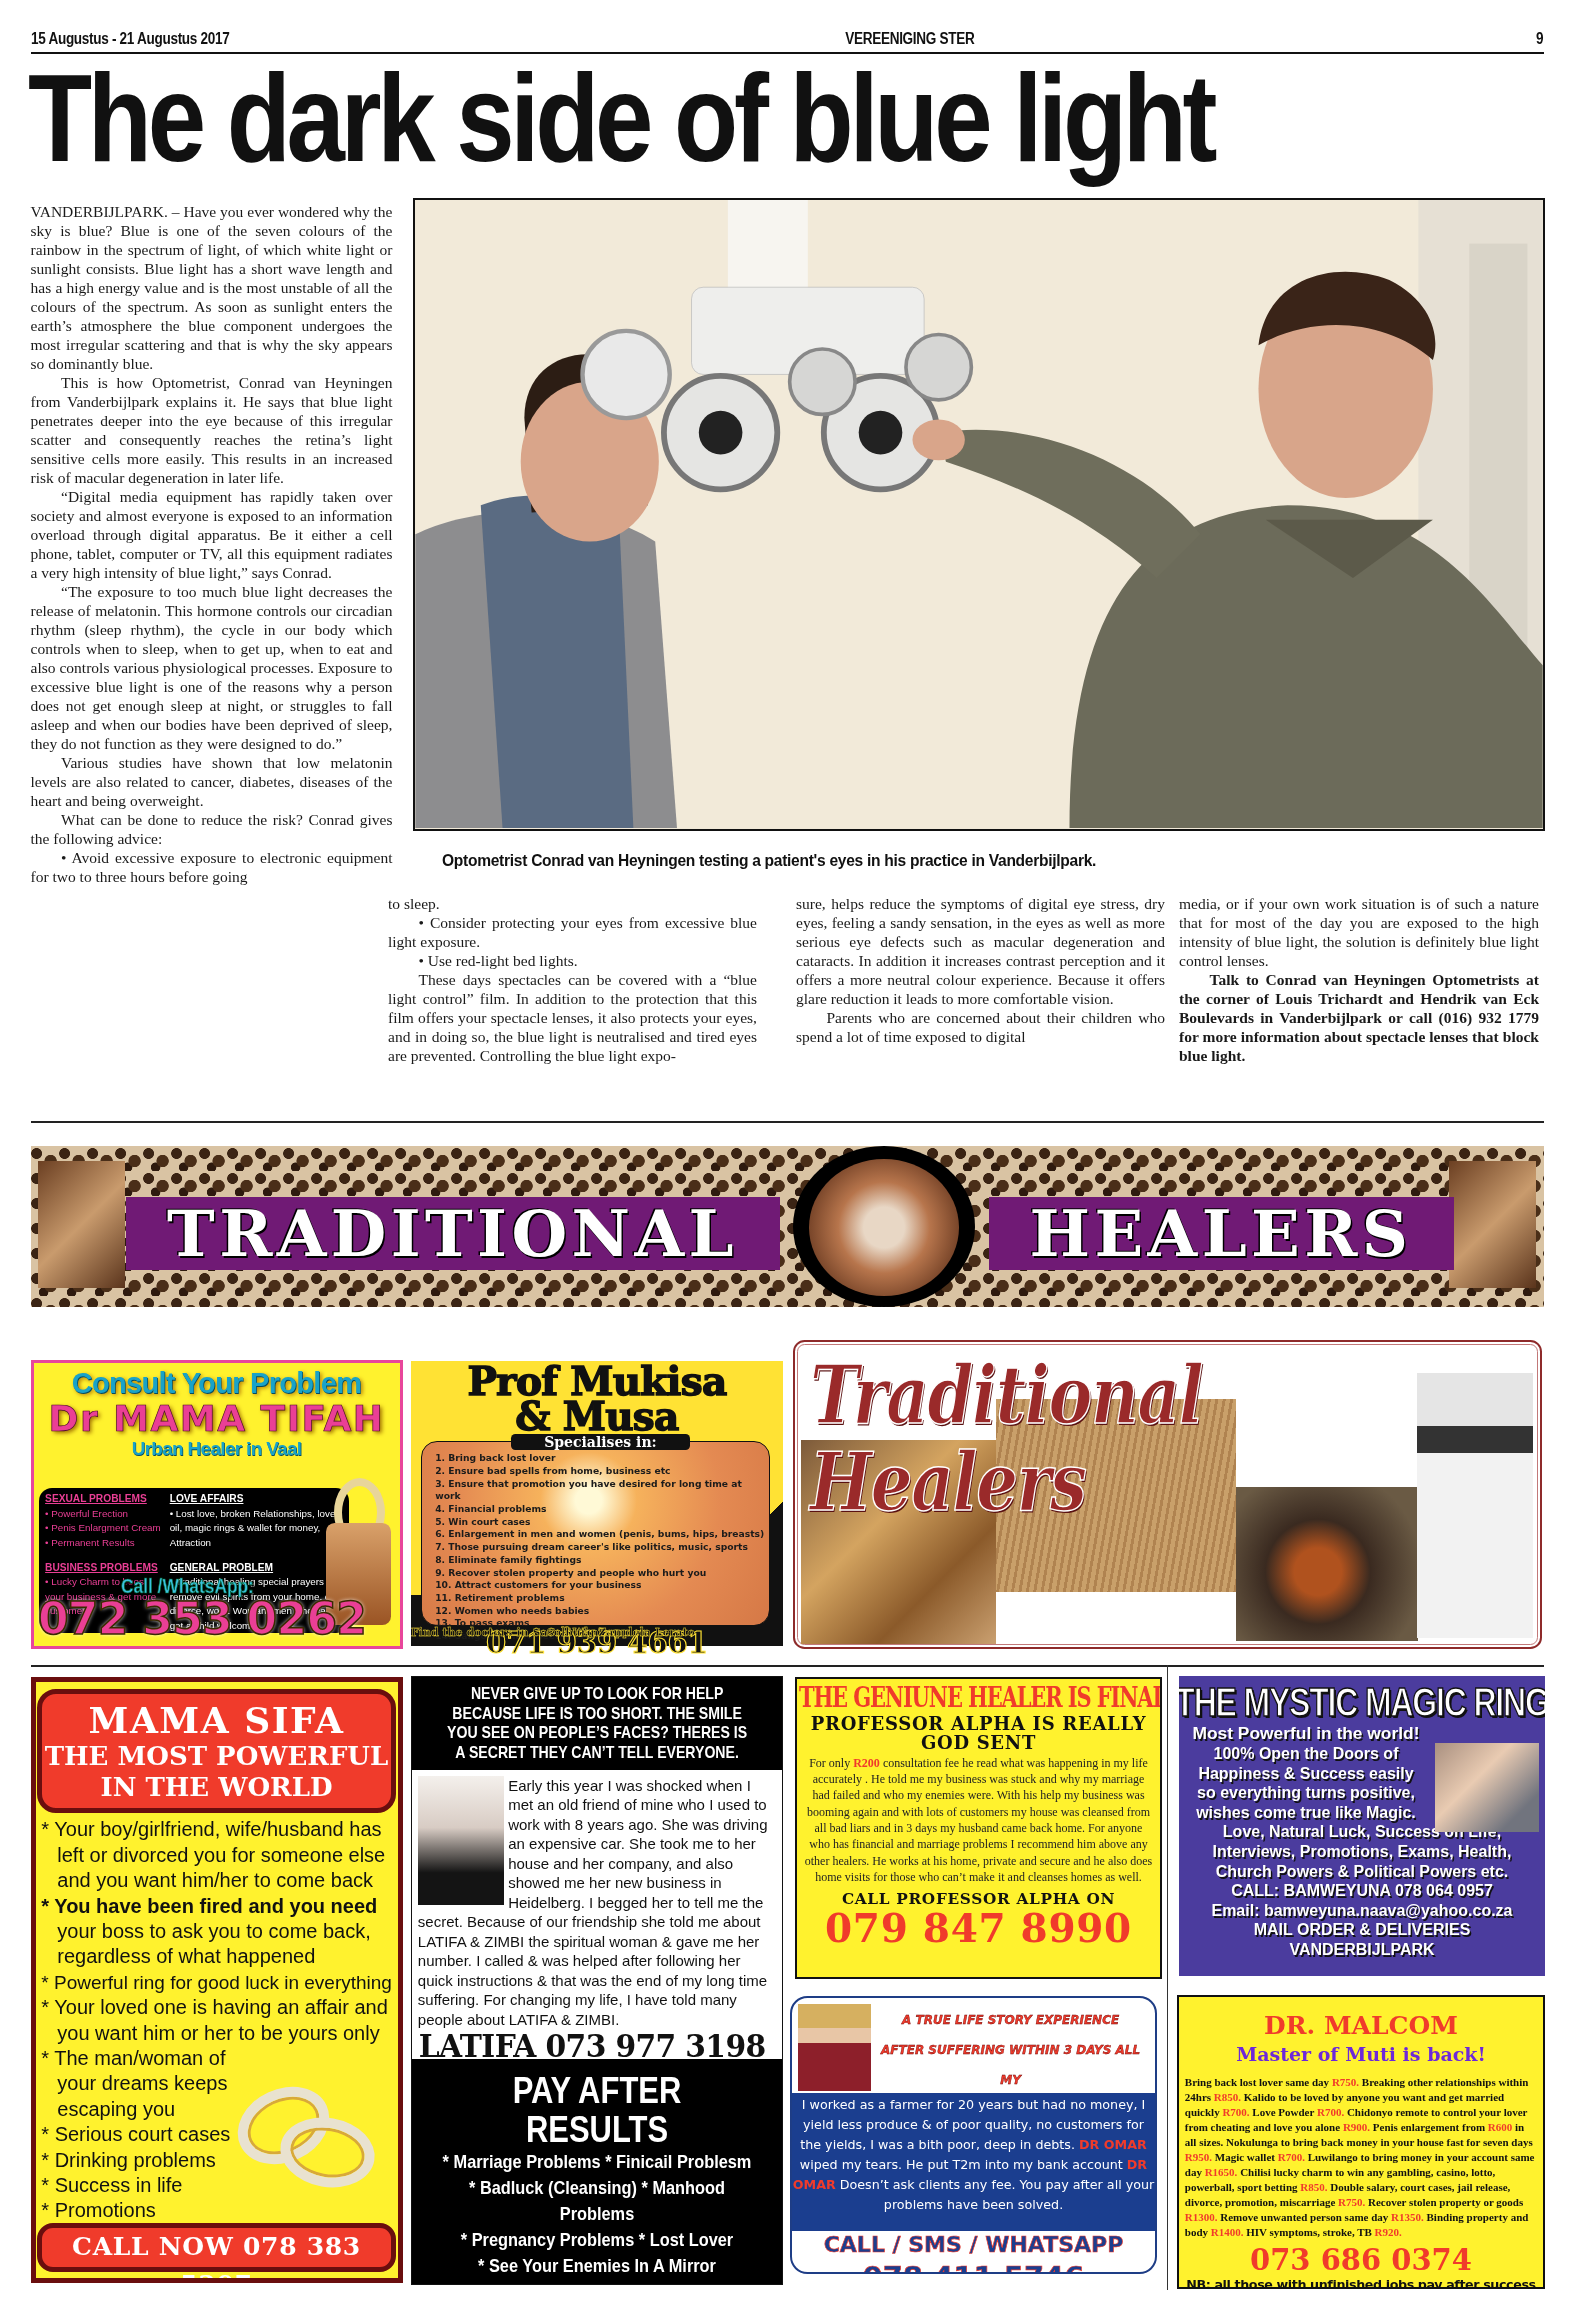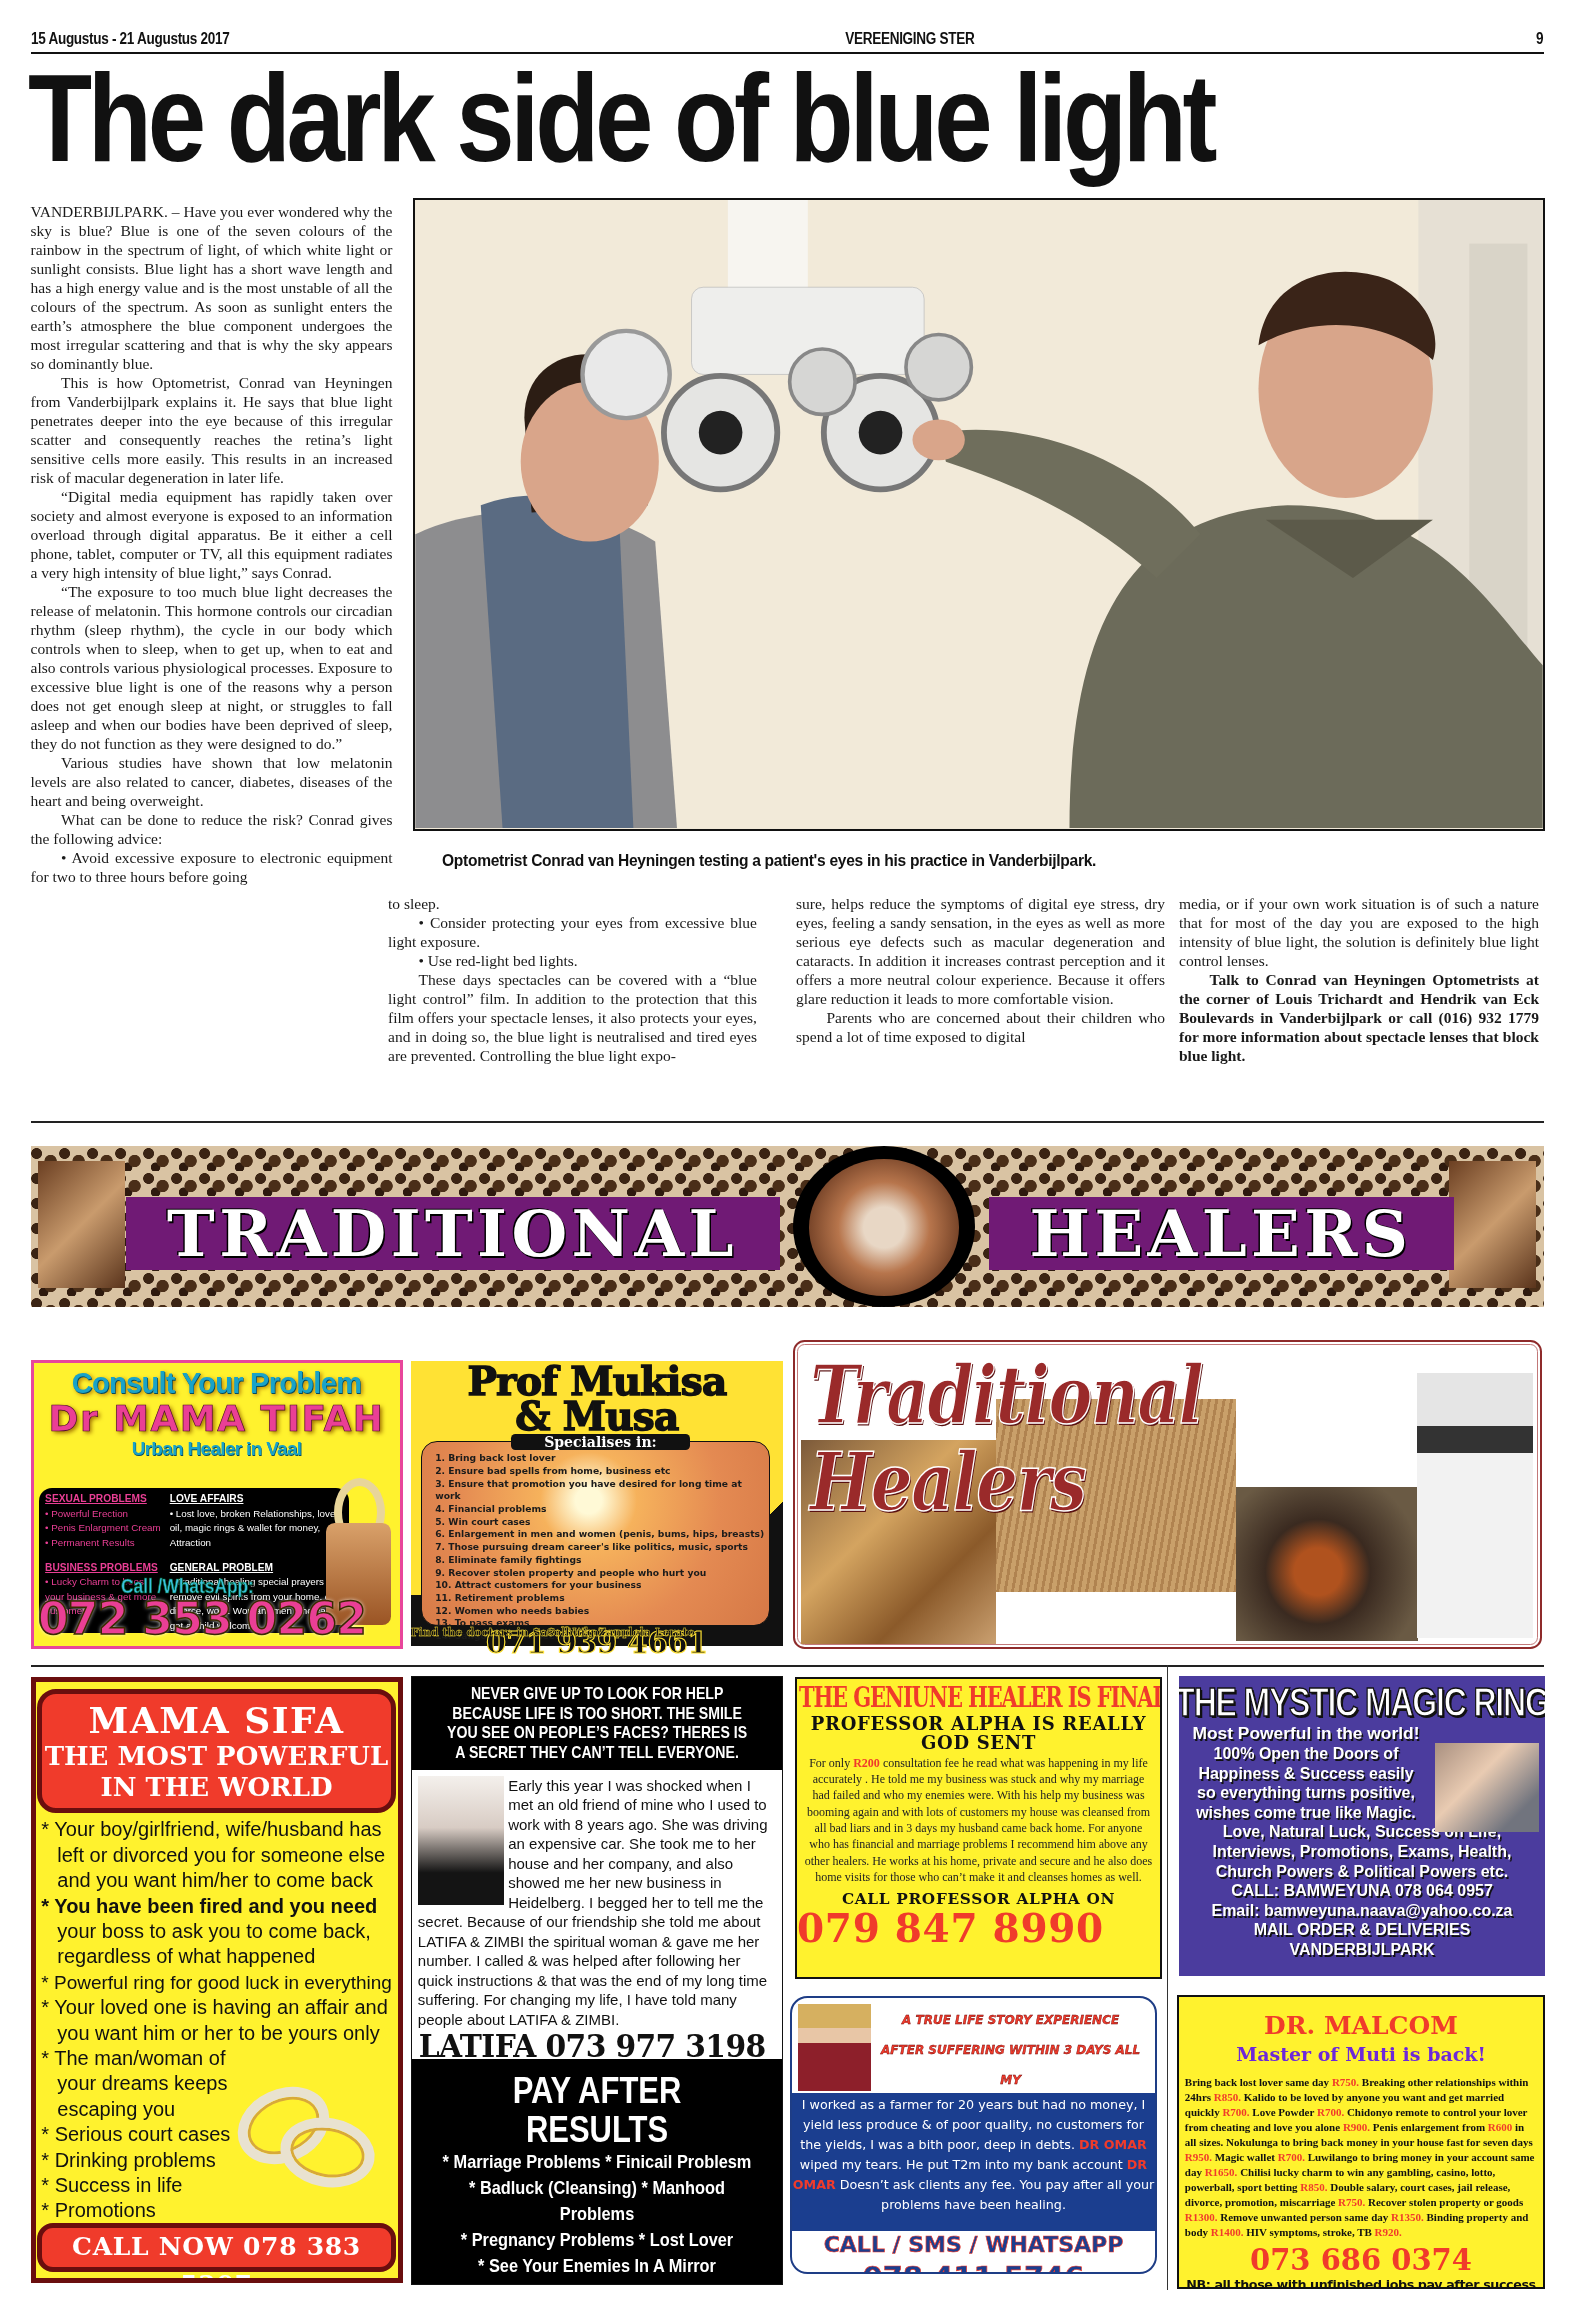--- a/index.html
+++ b/index.html
@@ -89,21 +89,21 @@
   .lt-pay{position:absolute;left:0;right:0;bottom:0;height:225px;background:#000;color:#fff;text-align:center;font-family:"Liberation Sans",sans-serif;font-weight:bold}
   .lt-pay .t{font-size:36px;line-height:39px;margin-top:11.6px;transform:scaleX(0.86)}
   .lt-pay .s{font-size:19px;line-height:26px;transform:scaleX(0.86)}
 
   .ad-alpha{left:795px;top:1677px;width:367px;height:302px;background:#fff22e;border:2.2px solid #111}
   .al-h1{text-align:center;color:#f03b2b;font-family:"DejaVu Serif",serif;font-weight:bold;font-size:28px;line-height:32px;letter-spacing:-1.5px;transform:scaleX(0.75);transform-origin:center;white-space:nowrap;margin:2.9px -58px 0}
   .al-h2{text-align:center;font-family:"DejaVu Serif",serif;font-weight:bold;font-size:18px;line-height:19px;color:#111;letter-spacing:0.7px}
   .al-body{text-align:center;font-family:"Liberation Serif",serif;font-size:12px;line-height:16.3px;padding:2.9px 7.3px 0;color:#222}
   .al-body .red{color:#f03b2b;font-weight:bold}
   .al-call{text-align:center;font-family:"DejaVu Serif",serif;font-weight:bold;font-size:15.3px;margin-top:4.4px;letter-spacing:0.7px}
-  .al-phone{font-family:"DejaVu Serif",serif;font-weight:bold;font-size:39px;color:#f03b2b;line-height:41px;letter-spacing:0.7px}
+  .al-phone{text-align:center;font-family:"DejaVu Serif",serif;font-weight:bold;font-size:39px;color:#f03b2b;line-height:41px;letter-spacing:0.7px}
 
   .ad-mystic{left:1179px;top:1676px;width:366px;height:300px;background:#4b3c9e;color:#fff;text-align:center;font-family:"Liberation Sans",sans-serif;font-weight:bold}
   .my-h1{font-size:41px;line-height:44px;letter-spacing:-1.5px;transform:scaleX(0.78);white-space:nowrap;margin:4.4px -58px 0;-webkit-text-stroke:1.5px #111;color:#fff;text-shadow:2.2px 2.2px 0 #111}
   .my-l{text-shadow:1.5px 1.5px 0 #111;font-size:16px;line-height:19.6px}
   .my-img{position:absolute;right:5.8px;top:67px;width:104px;height:89px;background:linear-gradient(135deg,#a99080,#e9cbb2 40%,#71747e 80%)}
 
   .ad-omar{left:790px;top:1996px;width:367px;height:278px;border:2.2px solid #1e3d86;border-radius:17.4px;background:#fff}
   .om-img{position:absolute;left:5.8px;top:5.8px;width:73px;height:87px;background:linear-gradient(#d6b060 0 28%,#e8c6a6 28% 45%,#8d1f2a 45%)}
   .om-head{position:absolute;left:80px;right:5.8px;top:7.3px;text-align:center;font-family:"DejaVu Sans",sans-serif;font-weight:bold;font-size:12px;line-height:30px;color:#f03b2b;-webkit-text-stroke:0.4px #6a0000;font-style:italic}
   .om-blue{position:absolute;left:0;right:0;top:95px;height:138px;background:#1b3e8f;color:#fff;text-align:center;font-family:"DejaVu Sans",sans-serif;font-size:12.7px;line-height:20px;padding-top:1.5px}
@@ -336,21 +336,21 @@
   <div class="my-l">VANDERBIJLPARK</div>
 </div>
 
 <div class="ad ad-omar">
   <div class="om-img"></div>
   <div class="om-head">
     <div>A TRUE LIFE STORY EXPERIENCE</div>
     <div>AFTER SUFFERING WITHIN 3 DAYS ALL MY</div>
     <div>FINANCIAL PROBLEMS WERE FIXED</div>
   </div>
-  <div class="om-blue"><span>I worked as a farmer for 20 years but had no money, I yield less produce &amp; of poor quality, no customers for the yields, I was a bith poor, deep in debts. </span><b>DR OMAR</b><span> wiped my tears. He put T2m into my bank account </span><b>DR OMAR</b><span> Doesn’t ask clients any fee. You pay after all your problems have been healing.</span></div>
+  <div class="om-blue"><span>I worked as a farmer for 20 years but had no money, I yield less produce &amp; of poor quality, no customers for the yields, I was a bith poor, deep in debts. </span><b>DR OMAR</b><span> wiped my tears. He put T2m into my bank account </span><b>DR OMAR</b><span> Doesn’t ask clients any fee. You pay after all your problems have been solved.</span></div>
   <div class="om-call">CALL / SMS / WHATSAPP</div>
   <div class="om-phone">078 411 5746</div>
 </div>
 
 <div class="ad ad-malcom">
   <div class="mc-h1">DR. MALCOM</div>
   <div class="mc-h2">Master of Muti is back!</div>
   <div class="mc-body">
     <span>Bring back lost lover same day </span><span class="p">R750.</span><span> Breaking other relationships within 24hrs </span><span class="p">R850.</span><span> Kalido to be loved by anyone you want and get married quickly </span><span class="p">R700.</span><span> Love Powder </span><span class="p">R700.</span><span> Chidonyo remote to control your lover from cheating and love you alone </span><span class="p">R900.</span><span> Penis enlargement from </span><span class="p">R600</span><span> in all sizes. Nokulunga to bring back money in your house fast for seven days </span><span class="p">R950.</span><span> Magic wallet </span><span class="p">R700.</span><span> Luwilango to bring money in your account same day </span><span class="p">R1650.</span><span> Chilisi lucky charm to win any gambling, casino, lotto, powerball, sport betting </span><span class="p">R850.</span><span> Double salary, court cases, jail release, divorce, promotion, miscarriage </span><span class="p">R750.</span><span> Recover stolen property or goods </span><span class="p">R1300.</span><span> Remove unwanted person same day </span><span class="p">R1350.</span><span> Binding property and body </span><span class="p">R1400.</span><span> HIV symptoms, stroke, TB </span><span class="p">R920.</span>
   </div>

